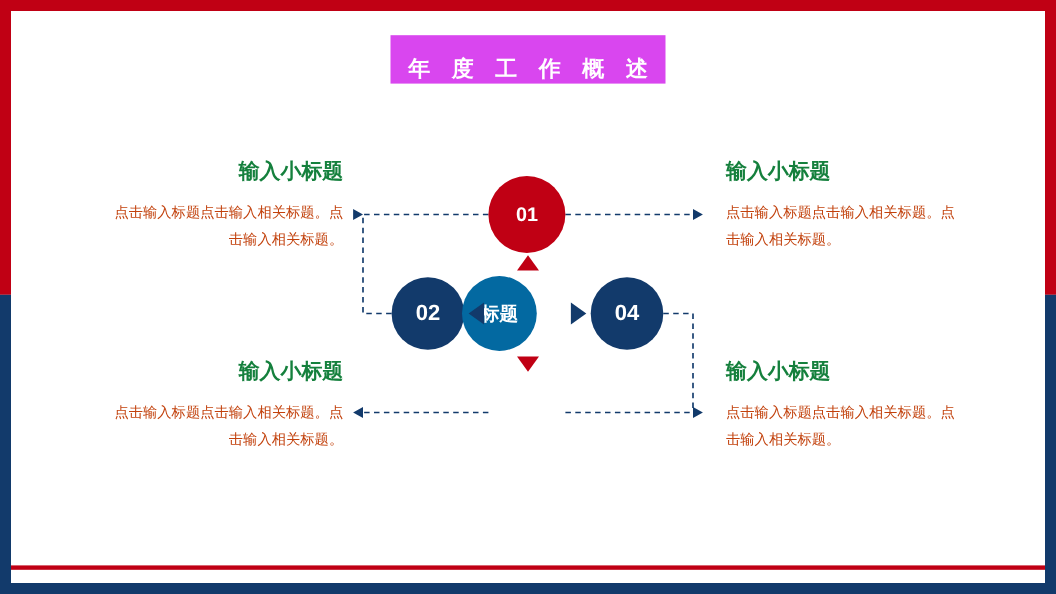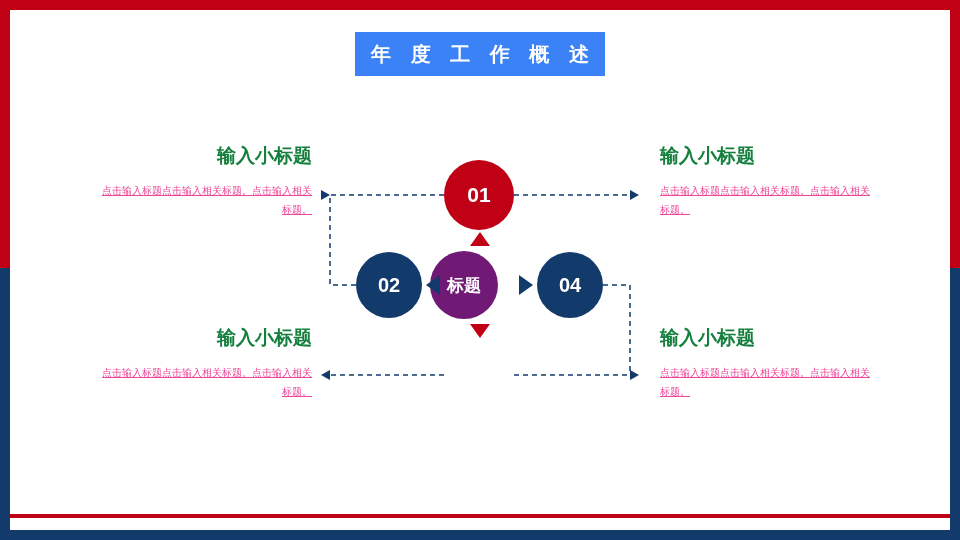--- a/index.html
+++ b/index.html
@@ -86,23 +86,23 @@
     background: #ffffff;
   }
 
   
   .title-banner {
     position: absolute;
     left: 355px;
     top: 32px;
     width: 250px;
     height: 44px;
-    background: #3b82f6;
+    background: #d946ef;
     display: flex;
-    align-items: center;
+    align-items: flex-end;
     justify-content: center;
   }
   .title-banner .title-text {
     color: #ffffff;
     font-size: 20px;
     font-weight: bold;
     letter-spacing: 7px;
     text-indent: 7px;
   }
 
@@ -122,21 +122,21 @@
     justify-content: center;
     color: #ffffff;
     font-weight: bold;
   }
   .node-01 {
     left: 444px;
     top: 160px;
     width: 70px;
     height: 70px;
     background: #c00014;
-    font-size: 21px;
+    font-size: 18px;
   }
   .node-03 {
     left: 444px;
     top: 340px;
     width: 70px;
     height: 70px;
     background: #c00014;
     font-size: 21px;
   }
   .node-02 {
@@ -150,25 +150,25 @@
   }
   .node-04 {
     left: 537px;
     top: 252px;
     width: 66px;
     height: 66px;
     background: #123a6b;
     font-size: 20px;
   }
   .node-center {
-    left: 430px;
+    left: 420px;
     top: 251px;
     width: 68px;
     height: 68px;
-    background: #701a75;
+    background: #0369a1;
     font-size: 17px;
   }
 
   
   .arrow {
     position: absolute;
     width: 0;
     height: 0;
   }
   .arrow-up {
@@ -212,24 +212,23 @@
     position: absolute;
     width: 212px;
   }
   .text-block .heading {
     font-size: 19px;
     font-weight: bold;
     color: #15803d;
     margin-bottom: 12px;
   }
   .text-block .body {
-    font-size: 10px;
-    color: #ec4899;
+    font-size: 13px;
+    color: #c2410c;
     line-height: 1.9;
-    text-decoration: underline;
   }
   .tb-left {
     text-align: right;
   }
   .tb-right {
     text-align: left;
   }
   .tb-tl { left: 100px; top: 143px; }
   .tb-bl { left: 100px; top: 325px; }
   .tb-tr { left: 660px; top: 143px; }

